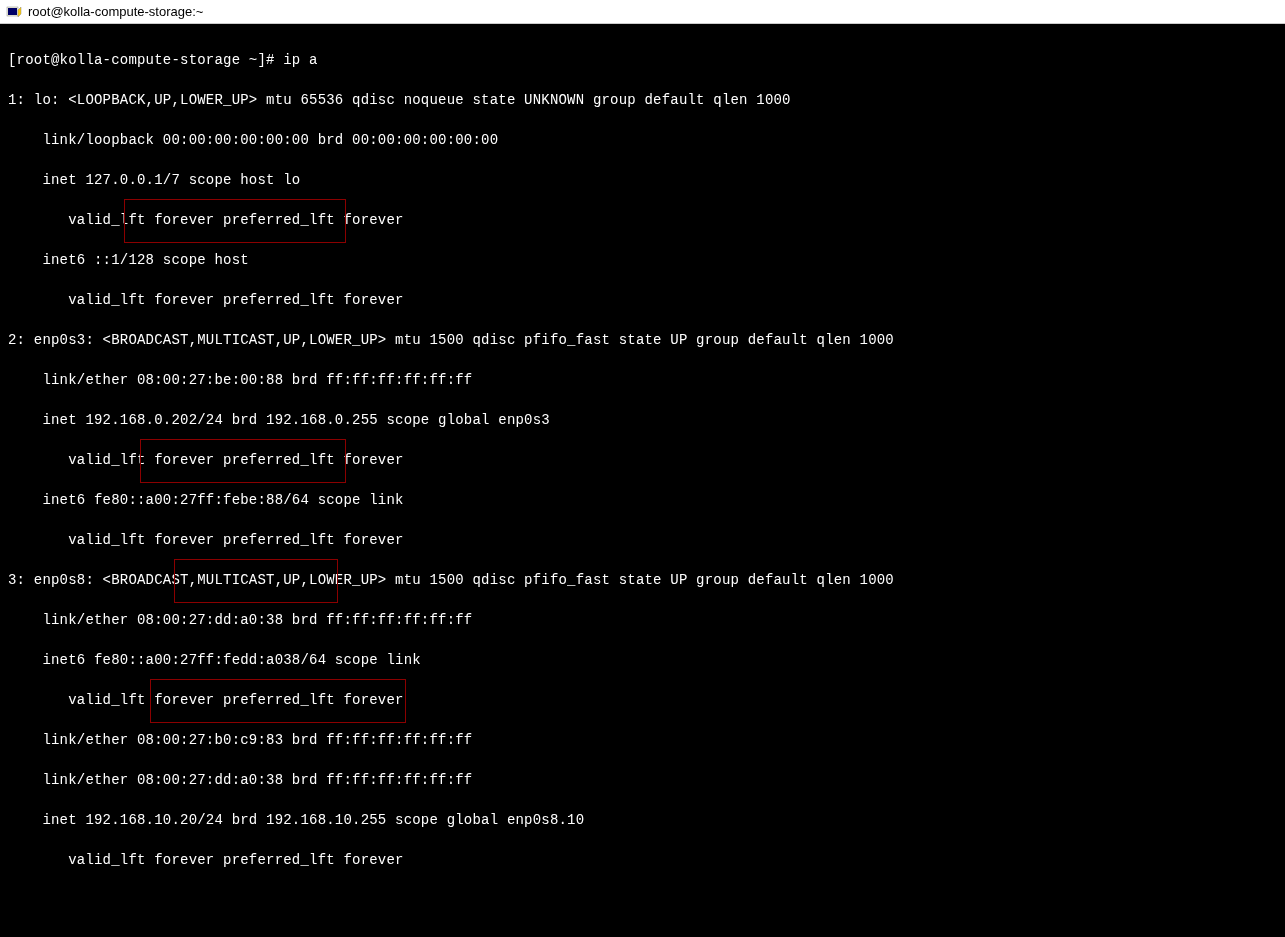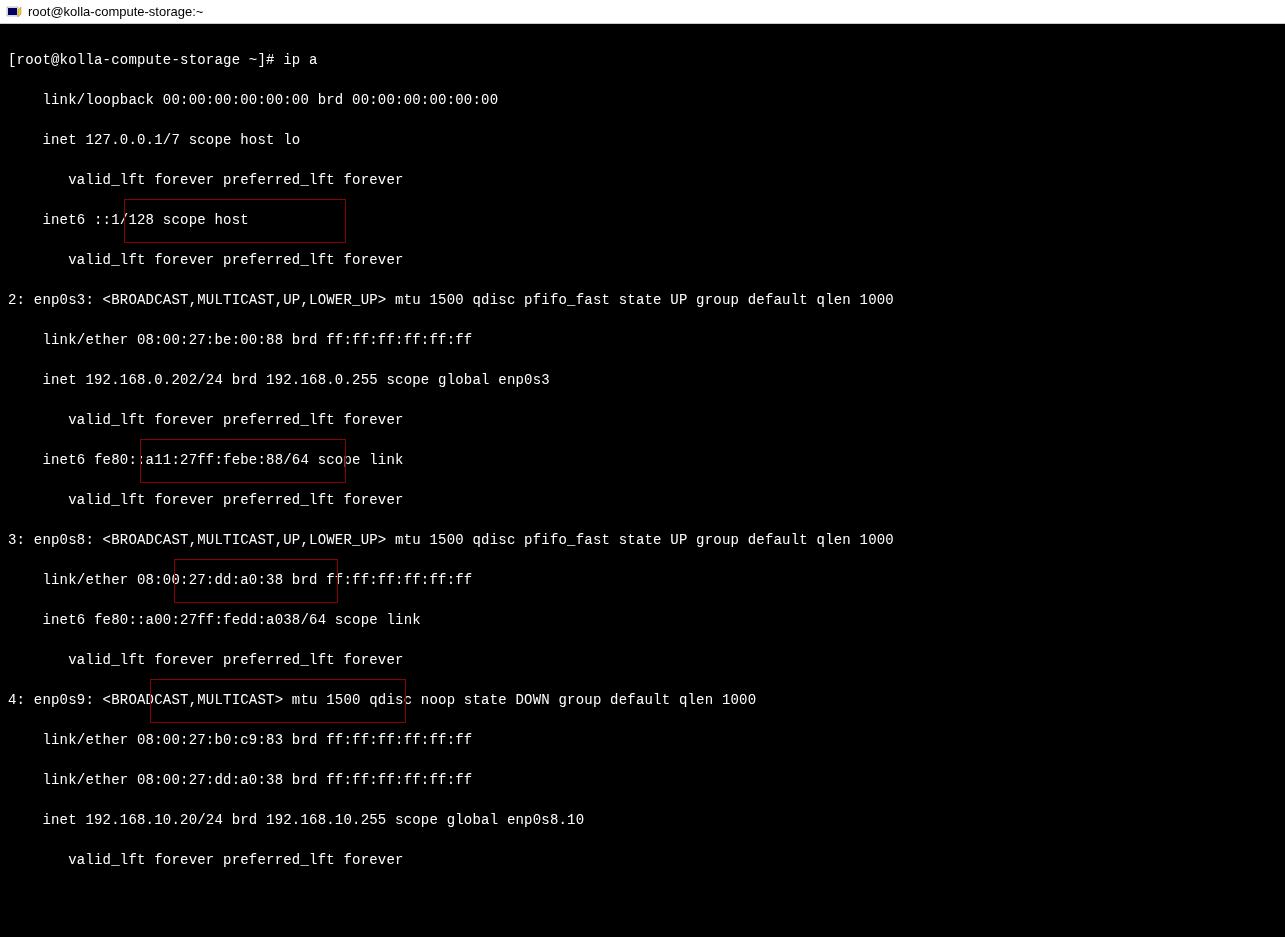--- a/index.html
+++ b/index.html
@@ -52,36 +52,36 @@
       <rect x="1" y="3" width="11" height="9" fill="#f5f5dc" stroke="#888" stroke-width="0.5"></rect>
       <rect x="2" y="4" width="9" height="7" fill="#000066"></rect>
       <path d="M 12 6 L 15 3 L 15 10 L 12 13 Z" fill="#ffcc00" stroke="#888" stroke-width="0.5"></path>
     </svg>
   </span>
   <span>root@kolla-compute-storage:~</span>
 </div>
 
 <div class="terminal">
 <div>[root@kolla-compute-storage ~]# ip a</div>
+<div>1: lo: &lt;LOOPBACK,UP,LOWER_UP&gt; mtu 65536 qdisc noqueue state UNKNOWN group default qlen 1000</div>
 <div>    link/loopback 00:00:00:00:00:00 brd 00:00:00:00:00:00</div>
 <div>    inet 127.0.0.1/7 scope host lo</div>
 <div>       valid_lft forever preferred_lft forever</div>
 <div>    inet6 ::1/128 scope host</div>
 <div>       valid_lft forever preferred_lft forever</div>
 <div>2: enp0s3: &lt;BROADCAST,MULTICAST,UP,LOWER_UP&gt; mtu 1500 qdisc pfifo_fast state UP group default qlen 1000</div>
 <div>    link/ether 08:00:27:be:00:88 brd ff:ff:ff:ff:ff:ff</div>
 <div>    inet 192.168.0.202/24 brd 192.168.0.255 scope global enp0s3</div>
 <div>       valid_lft forever preferred_lft forever</div>
-<div>    inet6 fe80::a11:27ff:febe:88/64 scope link</div>
+<div>    inet6 fe80::a00:27ff:febe:88/64 scope link</div>
 <div>       valid_lft forever preferred_lft forever</div>
 <div>3: enp0s8: &lt;BROADCAST,MULTICAST,UP,LOWER_UP&gt; mtu 1500 qdisc pfifo_fast state UP group default qlen 1000</div>
 <div>    link/ether 08:00:27:dd:a0:38 brd ff:ff:ff:ff:ff:ff</div>
 <div>    inet6 fe80::a00:27ff:fedd:a038/64 scope link</div>
 <div>       valid_lft forever preferred_lft forever</div>
-<div>4: enp0s9: &lt;BROADCAST,MULTICAST&gt; mtu 1500 qdisc noop state DOWN group default qlen 1000</div>
 <div>    link/ether 08:00:27:b0:c9:83 brd ff:ff:ff:ff:ff:ff</div>
 <div>    link/ether 08:00:27:dd:a0:38 brd ff:ff:ff:ff:ff:ff</div>
 <div>    inet 192.168.10.20/24 brd 192.168.10.255 scope global enp0s8.10</div>
 <div>       valid_lft forever preferred_lft forever</div>
 
 
 
 
 
 

